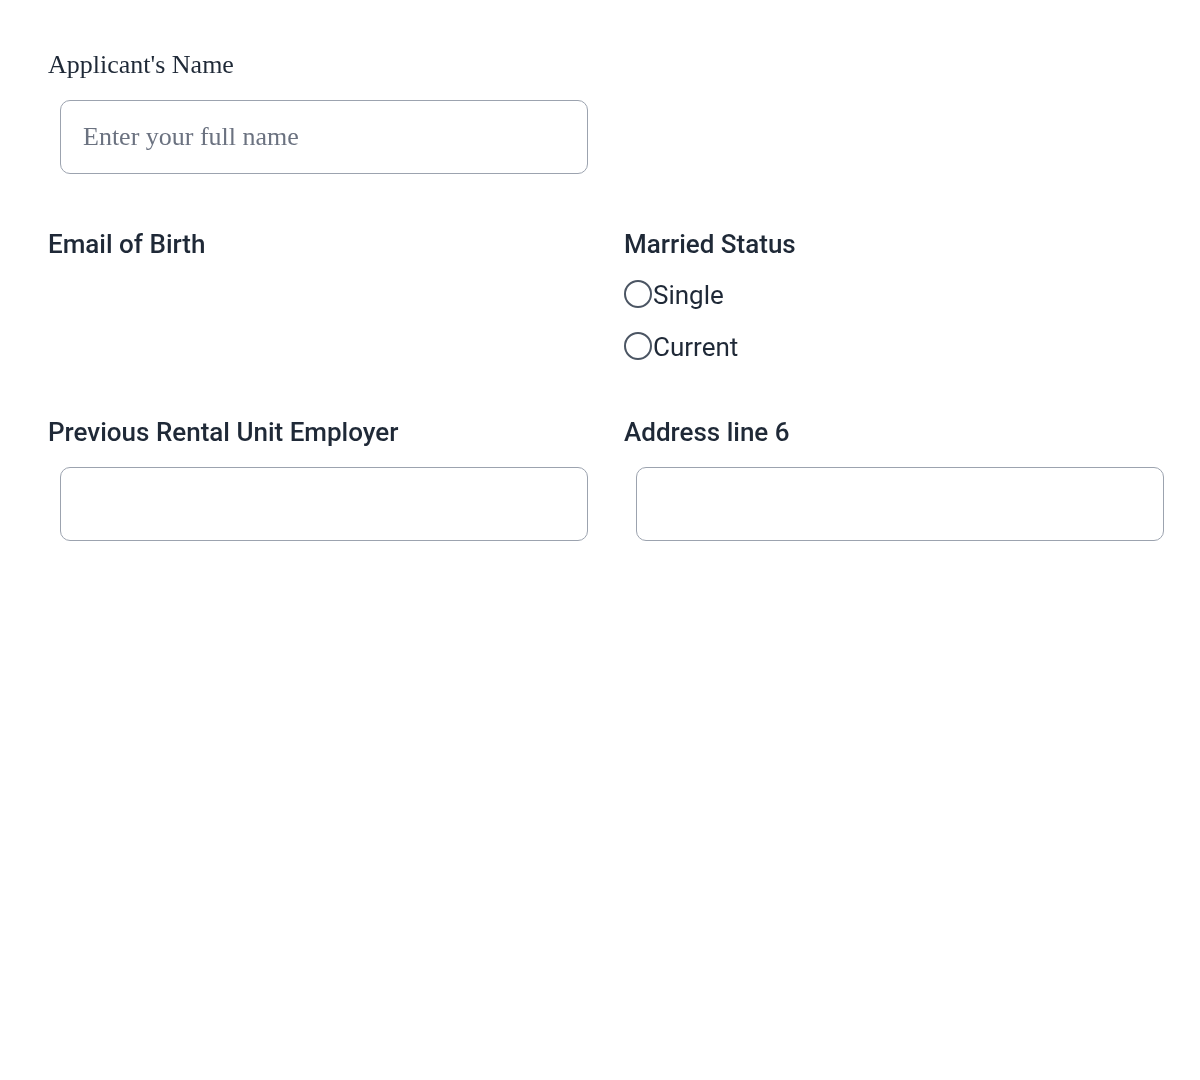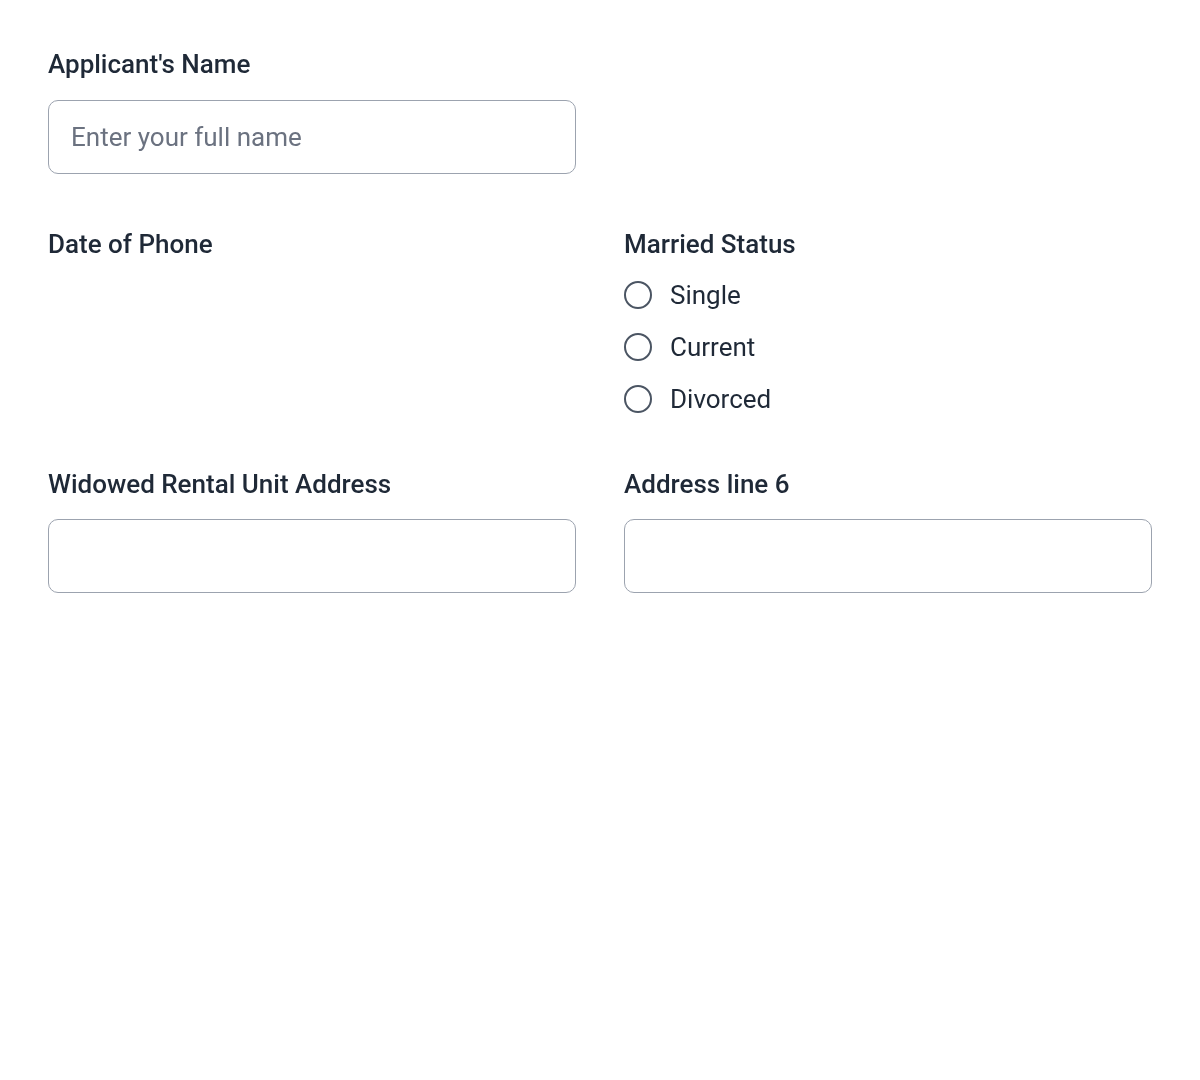--- a/index.html
+++ b/index.html
@@ -21,20 +21,21 @@
     }
     .form-row {
       display: grid;
       grid-template-columns: 1fr 1fr;
       gap: 48px;
       align-items: flex-start;
     }
     .form-row.single {
       grid-template-columns: 1fr 1fr;
       gap: 48px;
+      font-family: Liberation Serif, serif;
     }
     .form-group {
       display: flex;
       flex-direction: column;
       gap: 18px;
     }
     .form-label {
       font-size: 26px;
       font-weight: 500;
       color: #1f2937;
@@ -43,34 +44,34 @@
     .form-input {
       width: 100%;
       padding: 20px 22px;
       font-size: 26px;
       border: 1.5px solid #9ca3af;
       border-radius: 10px;
       background: #ffffff;
       color: #1f2937;
       font-family: inherit;
       height: 74px;
+      margin-left: 12px;
     }
     .form-input::placeholder {
       color: #6b7280;
     }
     .radio-group {
       display: flex;
       flex-direction: column;
       gap: 22px;
       padding-top: 0;
     }
     .radio-item {
       display: flex;
-      align-items: center;
-      gap: 18px;
+      gap: 1px;
       cursor: pointer;
     }
     .radio-circle {
       width: 28px;
       height: 28px;
       border: 2.5px solid #4b5563;
       border-radius: 50%;
       flex-shrink: 0;
       background: #ffffff;
     }
@@ -92,45 +93,41 @@
     <div class="form-group">
       <label class="form-label">Applicant's Name</label>
       <input type="text" class="form-input" placeholder="Enter your full name" style="">
     </div>
     <div class="spacer"></div>
   </div>
 
 
   <div class="form-row">
     <div class="form-group">
-      <label class="form-label">Date of Phone</label>
+      <label class="form-label">Email of Birth</label>
     </div>
     <div class="form-group">
       <label class="form-label">Married Status</label>
       <div class="radio-group">
         <div class="radio-item">
           <span class="radio-circle"></span>
           <span class="radio-label">Single</span>
         </div>
         <div class="radio-item">
           <span class="radio-circle"></span>
           <span class="radio-label">Current</span>
         </div>
-        <div class="radio-item">
-          <span class="radio-circle"></span>
-          <span class="radio-label">Divorced</span>
-        </div>
       </div>
     </div>
   </div>
 
 
   <div class="form-row">
     <div class="form-group">
-      <label class="form-label">Widowed Rental Unit Address</label>
+      <label class="form-label">Previous Rental Unit Employer</label>
       <input type="text" class="form-input" placeholder="" style="">
     </div>
     <div class="form-group">
       <label class="form-label">Address line 6</label>
       <input type="text" class="form-input" placeholder="" style="">
     </div>
   </div>
 
 </div>
 

